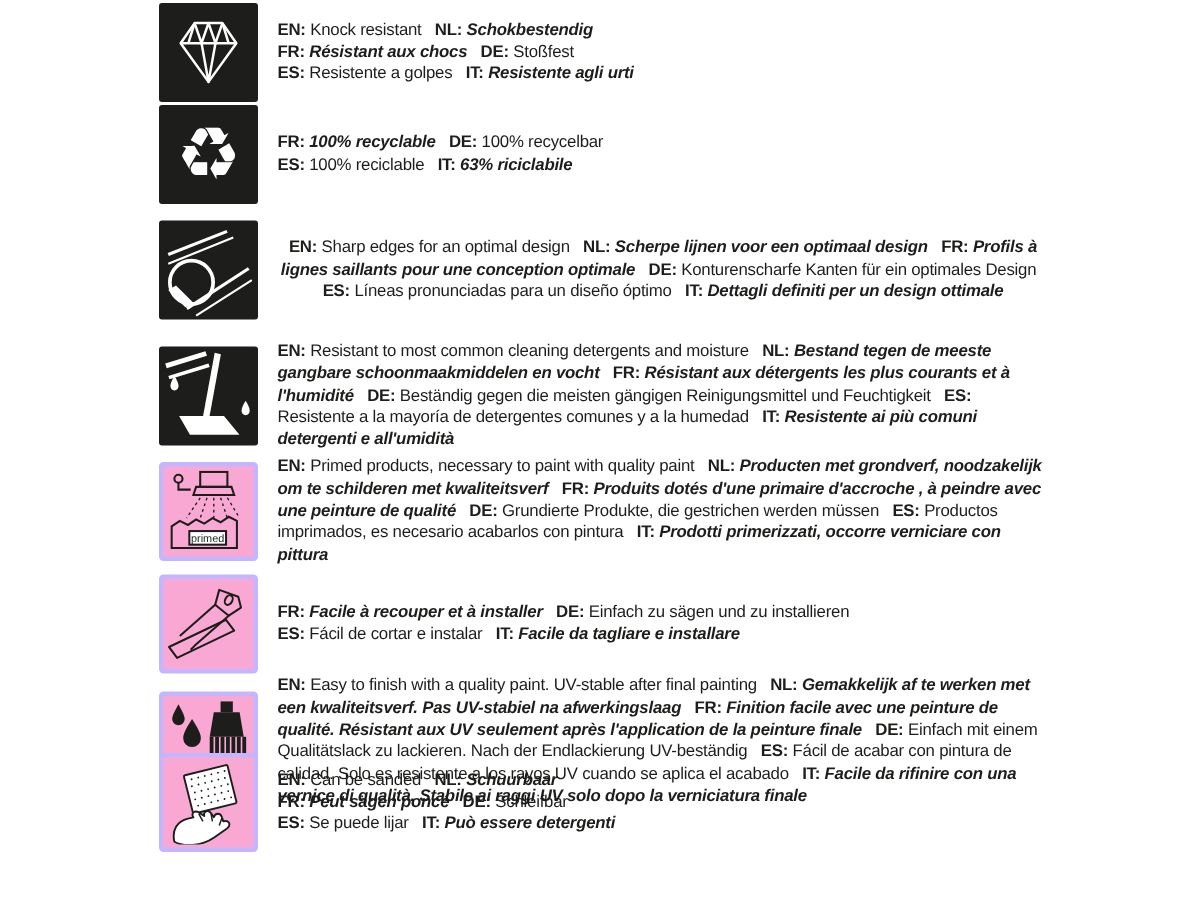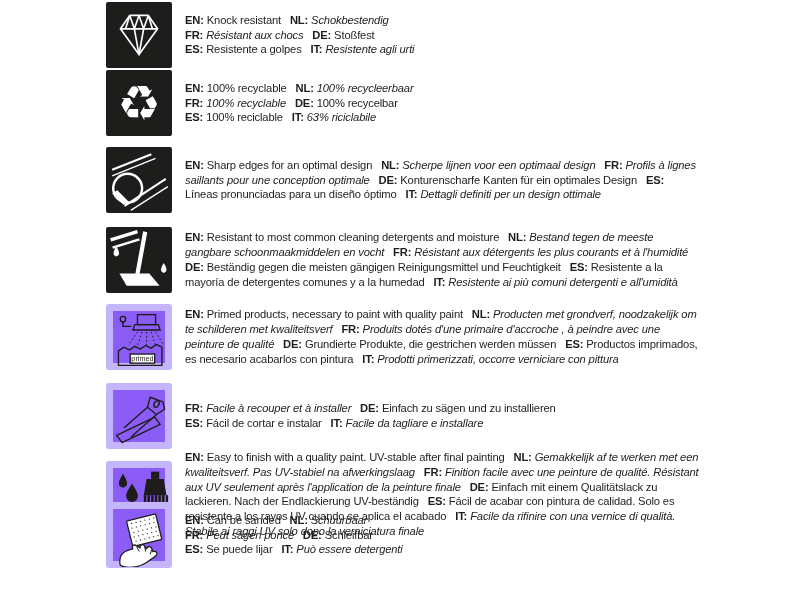--- a/index.html
+++ b/index.html
@@ -4,28 +4,28 @@
 <style>
   html,body{margin:0;padding:0;}
   body{
     width:800px;height:600px;background:#ffffff;overflow:hidden;
     font-family:"Liberation Sans",sans-serif;color:#1d1d1b;
   }
   .sheet{position:relative;width:800px;height:600px;background:#ffffff;}
   .row{position:absolute;left:106px;width:600px;display:flex;align-items:center;gap:13px;}
   .icon-box{flex:0 0 66px;width:66px;height:66px;position:relative;box-sizing:border-box;border-radius:2px;}
   .icon-dark{background:#1d1d1b;}
-  .icon-light{background:#8b5cf6;border:7px solid #c4b5fd;border-radius:3px;}
+  .icon-light{background:#f9a8d4;border:3px solid #c4b5fd;border-radius:3px;}
   .icon-box svg{position:absolute;left:0;top:0;width:100%;height:100%;}
   .icon-light svg{width:58px;height:58px;}
   .text{width:514px;font-size:11.2px;line-height:14.8px;letter-spacing:-0.15px;}
   .line{min-height:14.8px;}
   .lang-label{font-weight:bold;font-style:normal;}
   .val{font-style:normal;}
-  .val.italic{font-style:italic;}
+  .val.italic{font-style:italic;font-weight:bold;}
 </style>
 </head>
 <body>
 
 <div class="sheet">
     <div class="row" style="top: 2px;">
       <div class="icon-box icon-dark">
         <svg viewBox="0 0 64 64" fill="none" stroke="#fff" stroke-width="1.6" stroke-linejoin="round">
     <path d="M14 26 L23 13 H41 L50 26 L32 51 Z"></path>
           <path d="M14 26 H50"></path>
@@ -40,26 +40,25 @@
         <div class="line"><b class="lang-label">ES:</b> <span class="val">Resistente a golpes</span>&nbsp;&nbsp; <b class="lang-label">IT:</b> <span class="val italic">Resistente agli urti</span></div>
       </div>
     </div>
     <div class="row" style="top: 70px;">
       <div class="icon-box icon-dark">
         <svg viewBox="0 0 64 64">
     <text x="32" y="48" text-anchor="middle" font-size="47" fill="#ffffff" font-family="'DejaVu Sans',sans-serif">♻</text>
         </svg>
       </div>
       <div class="text">
-        <div class="line"><b class="lang-label">EN:</b> <span class="val">100% recyclable</span>&nbsp;&nbsp; <b class="lang-label">NL:</b> <span class="val italic">100% recycleerbaar</span></div>
         <div class="line"><b class="lang-label">FR:</b> <span class="val italic">100% recyclable</span>&nbsp;&nbsp; <b class="lang-label">DE:</b> <span class="val">100% recycelbar</span></div>
         <div class="line"><b class="lang-label">ES:</b> <span class="val">100% reciclable</span>&nbsp;&nbsp; <b class="lang-label">IT:</b> <span class="val italic">63% riciclabile</span></div>
       </div>
     </div>
-    <div class="row" style="top: 147px;">
+    <div class="row" style="top: 147px; text-align: center;">
       <div class="icon-box icon-dark">
         <svg viewBox="0 0 64 64" fill="none" stroke="#fff">
     <path d="M6 22 L44 7" stroke-width="2"></path>
           <path d="M6 28 L48 11" stroke-width="1.4"></path>
     <path d="M18 57 L58 31" stroke-width="2"></path>
           <path d="M24 61.5 L60 38.5" stroke-width="1.4"></path>
     <polygon points="6,45 17,56 23,54 11,42" fill="#fff" stroke="none"></polygon>
     <circle cx="21" cy="40" r="14" stroke-width="2.4"></circle>
         </svg>
       </div>

